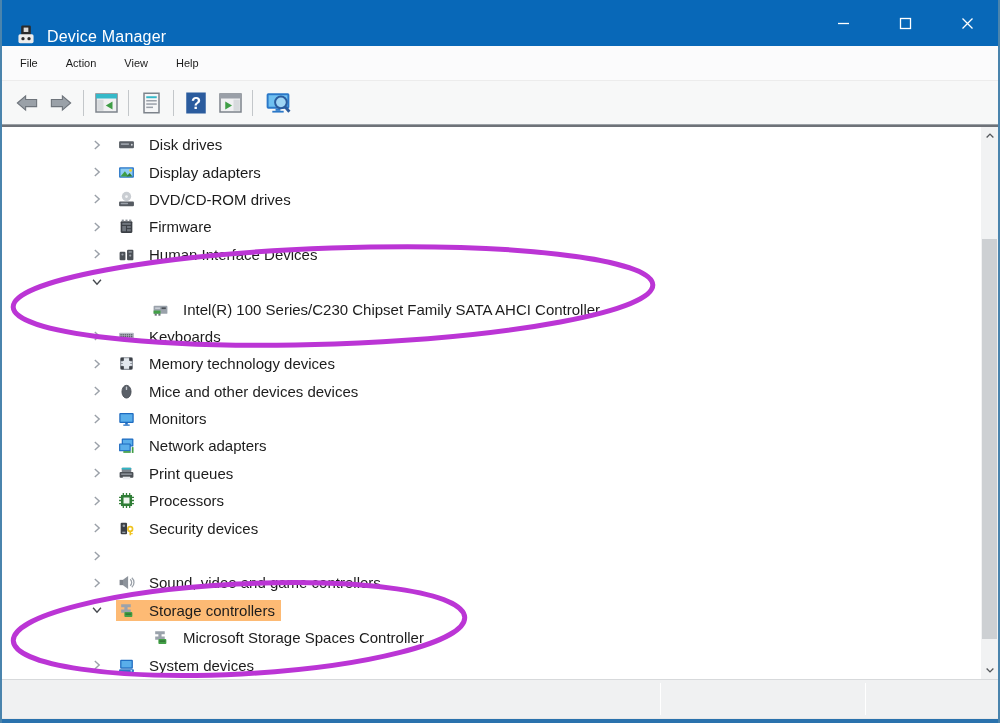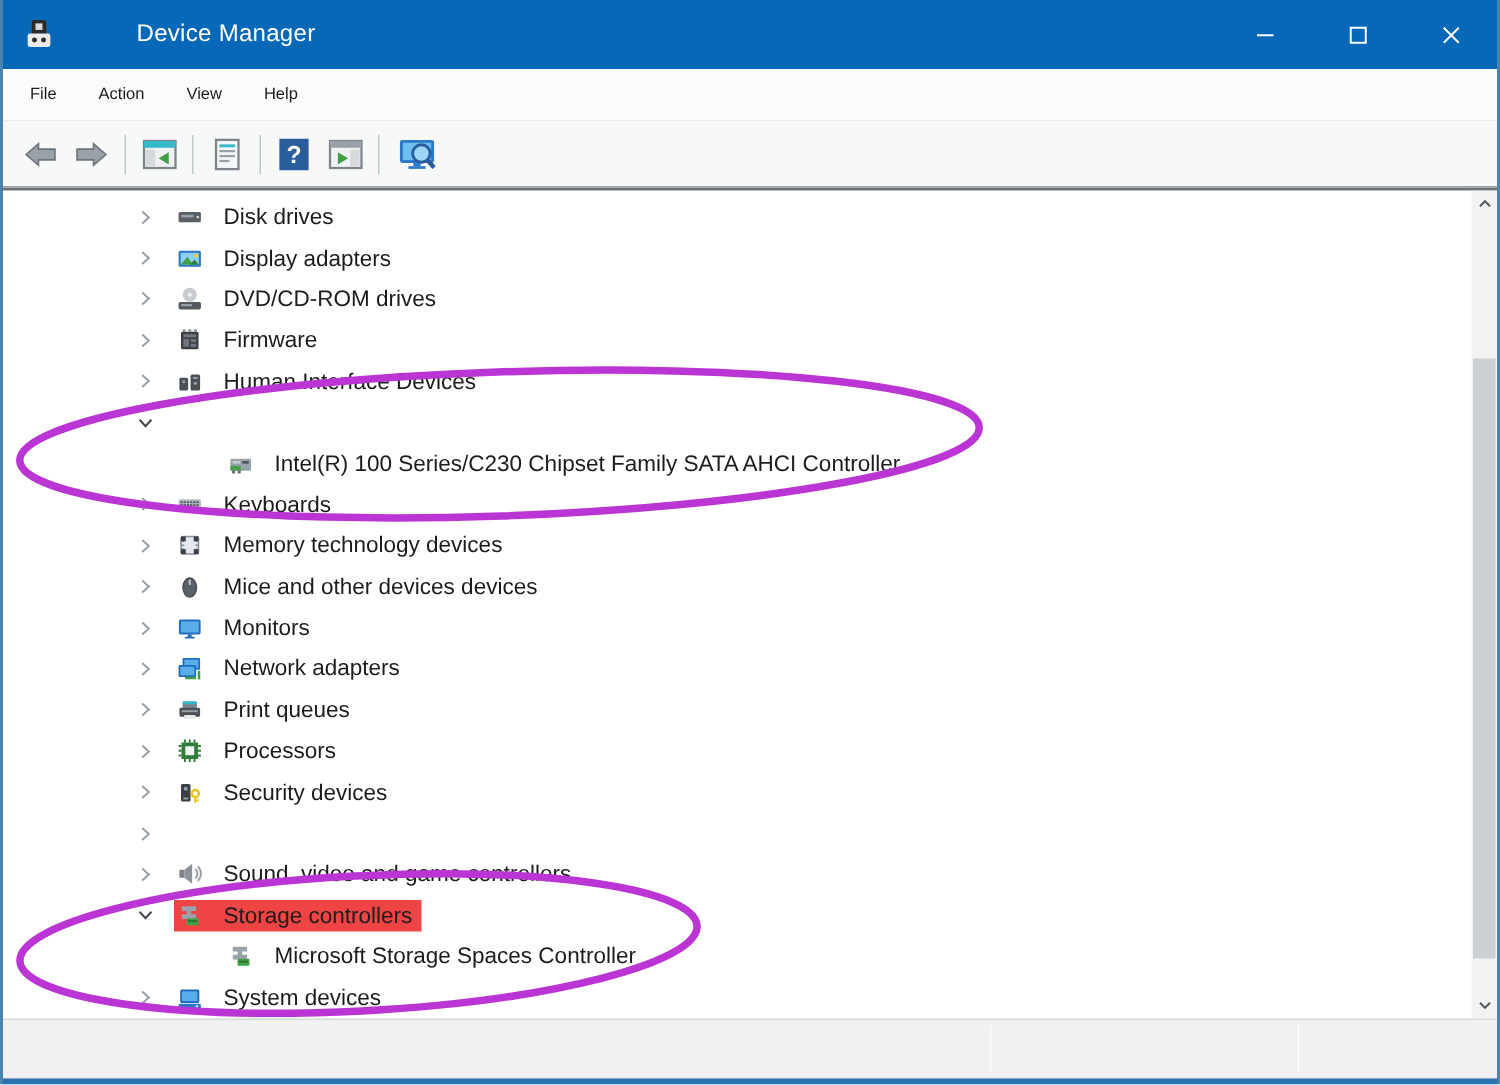--- a/index.html
+++ b/index.html
@@ -2,21 +2,21 @@
 <html><head>
 <meta charset="utf-8">
 <style>
   * { box-sizing: border-box; margin: 0; padding: 0; }
   html,body { width:1000px; height:723px; overflow:hidden;
               font-family:"Liberation Sans", sans-serif; background:#fff; }
   .window { position:relative; width:1000px; height:723px; background:#fff;
             border-left:2px solid #4a84ad; border-right:2px solid #4a84ad; }
 
   
-  .titlebar { height:46px; background:#0868b8; display:flex; align-items:center; color:#fff;gap:44px; }
+  .titlebar { height:46px; background:#0868b8; display:flex; align-items:flex-end; color:#fff; }
   .app-icon { margin-left:13px; display:flex; align-items:center; }
   .title { margin-left:10px; font-size:16px; letter-spacing:.2px; }
   .win-controls { margin-left:auto; display:flex; height:100%; }
   .win-btn { width:62px; height:100%; display:flex; align-items:center; justify-content:center; cursor:default; }
 
   
   .menubar { height:35px; background:#fbfbfc; border-bottom:1px solid #ececec;
              display:flex; align-items:center; font-size:11px; color:#1b1b1b; }
   .menu-item { padding:0 14px; }
   .menu-item:first-child { margin-left:4px; }
@@ -28,21 +28,21 @@
   .tsep { width:1px; height:26px; background:#c3c7ca; margin:0 5px; }
 
   
   .treepanel { position:relative; height:554px; border-top:2px solid #6e7278; background:#fff; overflow:hidden; }
   #tree { padding-top:4px;padding-left:48px; }
   .trow { height:27.4px; display:flex; align-items:center; padding-left:40px;
           font-size:15px; color:#1c1c1c; white-space:nowrap; }
   .trow.child { padding-left:100px; }
   .chev { width:26px; display:flex; align-items:center; }
   .rowsel { display:flex; align-items:center; padding:2px 6px 2px 2px; }
-  .rowsel.selected { background:#ef4444; }
+  .rowsel.selected { background:#fdba74; }
   .ticon { width:20px; margin-right:11px; display:flex; align-items:center; }
   .tlabel { line-height:1; }
 
   
   .scrollbar { position:absolute; top:0; right:0; width:17px; height:100%; background:#f1f2f3; }
   .sb-arrow { position:absolute; left:0; width:17px; height:18px;
               display:flex; align-items:center; justify-content:center; }
   .sb-arrow.up { top:0; } .sb-arrow.down { bottom:0; }
   .sb-thumb { position:absolute; left:1px; width:15px; top:112px; height:400px; background:#cdd0d3; }
 

